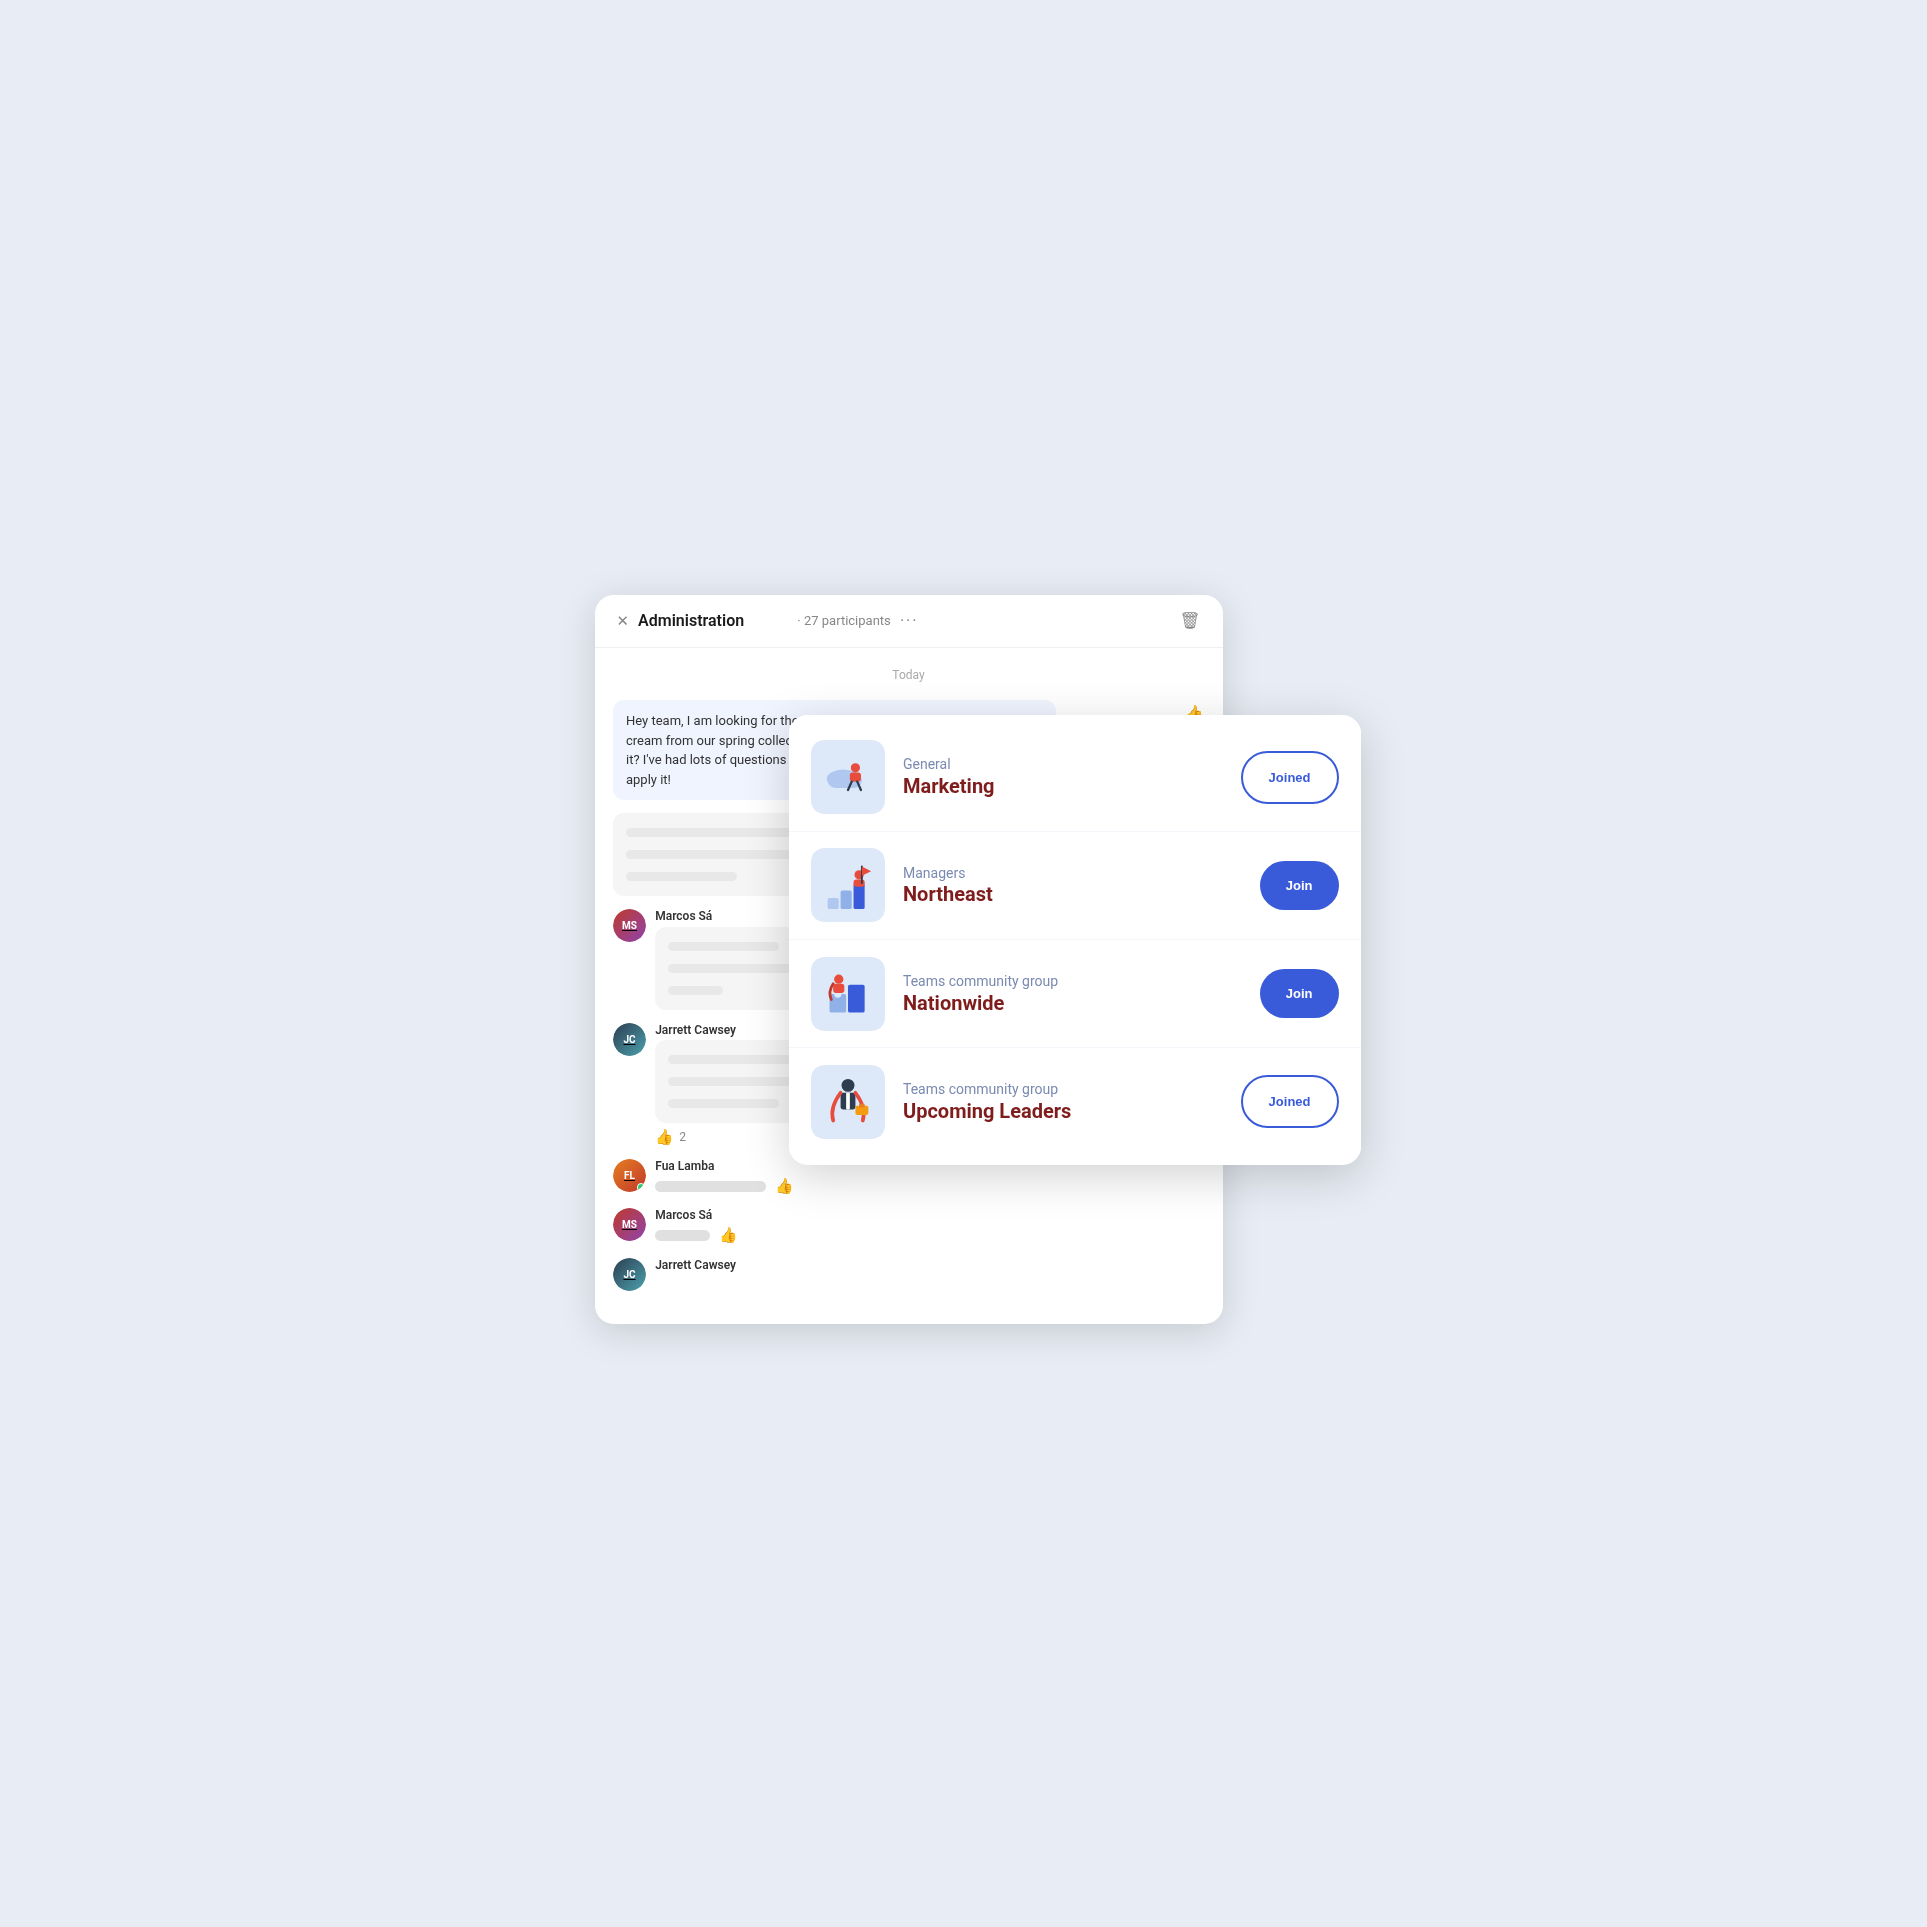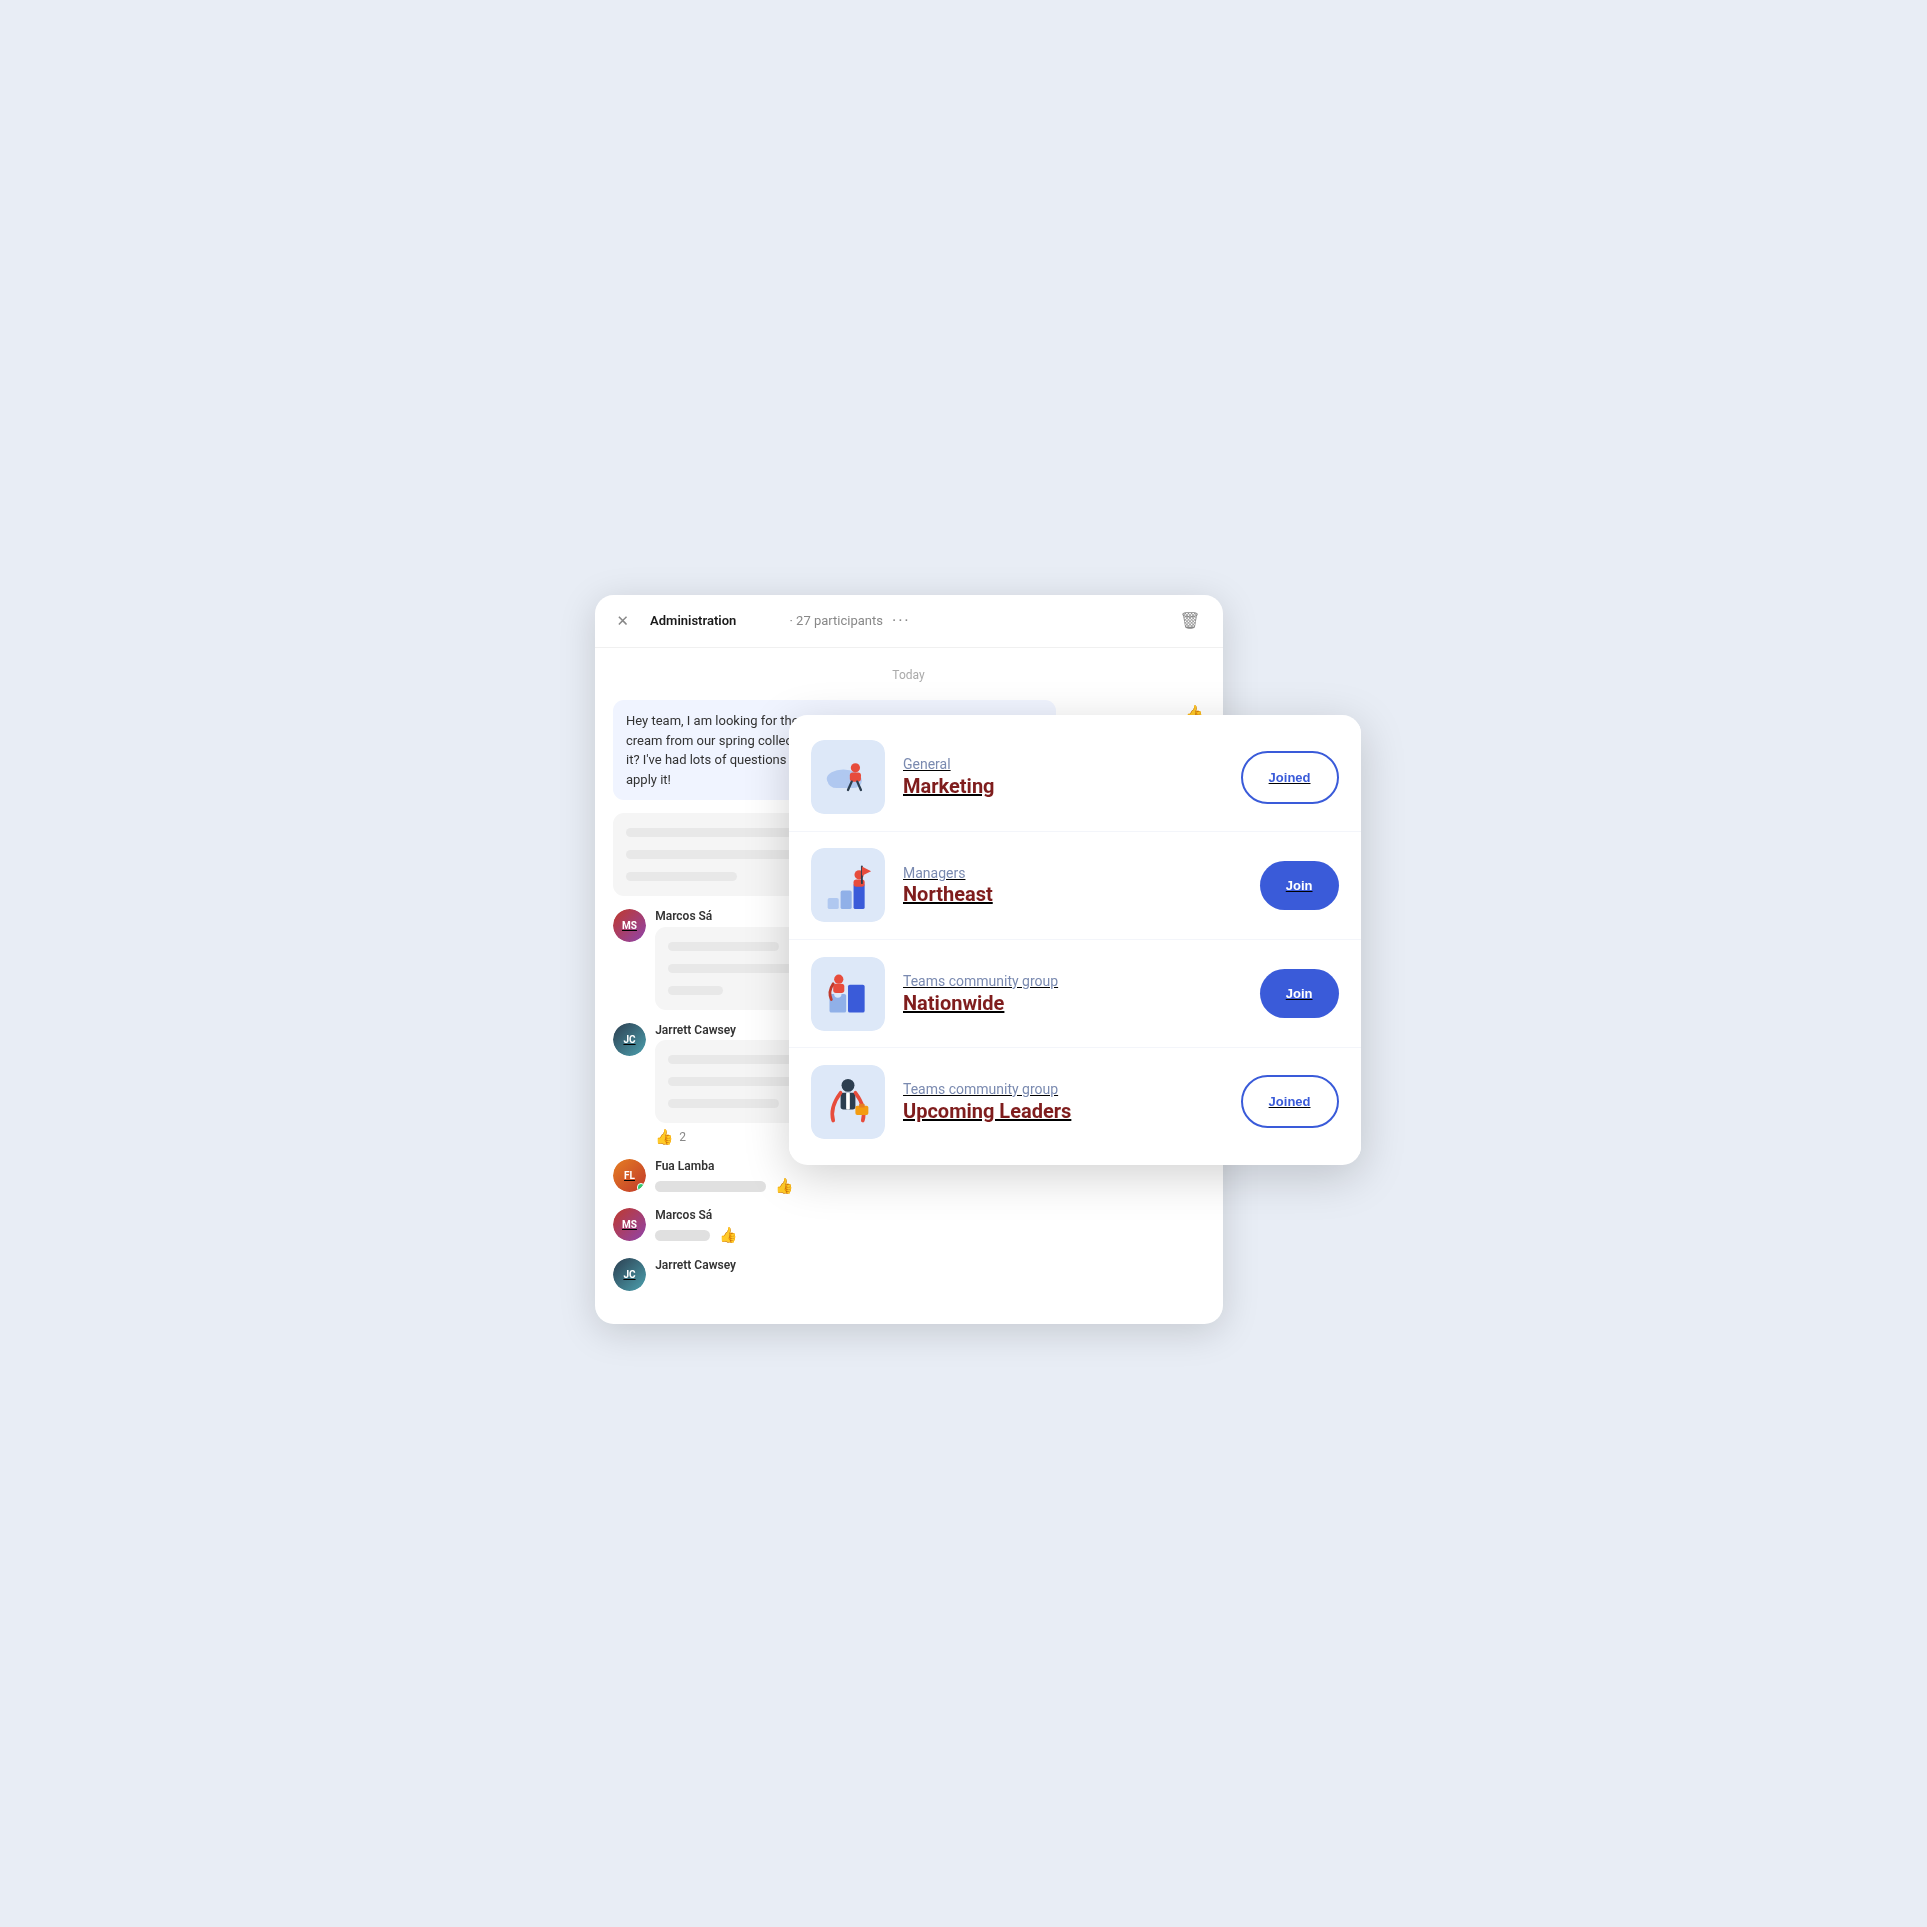--- a/index.html
+++ b/index.html
@@ -41,24 +41,23 @@
       gap: 9.2px;
     }
 
     .chat-header-close {
       color: #888;
       font-size: 14.8px;
       cursor: pointer;
     }
 
     .chat-header-title {
-      font-size: 13px;
+      font-size: 16px;
       font-weight: 600;
       color: #1a1a1a;
-      margin-left: 12px;
     }
 
     .chat-header-participants {
       font-size: 13px;
       color: #888;
       margin-left: 44px;
     }
 
     .chat-header-more {
       font-size: 16.6px;
@@ -253,21 +252,20 @@
       padding: 9.2px 0;
     }
 
     .group-item {
       display: flex;
       align-items: center;
       padding: 16.6px 22px;
       gap: 18.5px;
       border-bottom: 0.9px solid #f3f5fa;
       background: #fff;
-      text-decoration: underline;
     }
 
     .group-item:last-child {
       border-bottom: none;
     }
 
     .group-icon {
       width: 74px;
       height: 74px;
       border-radius: 13px;

